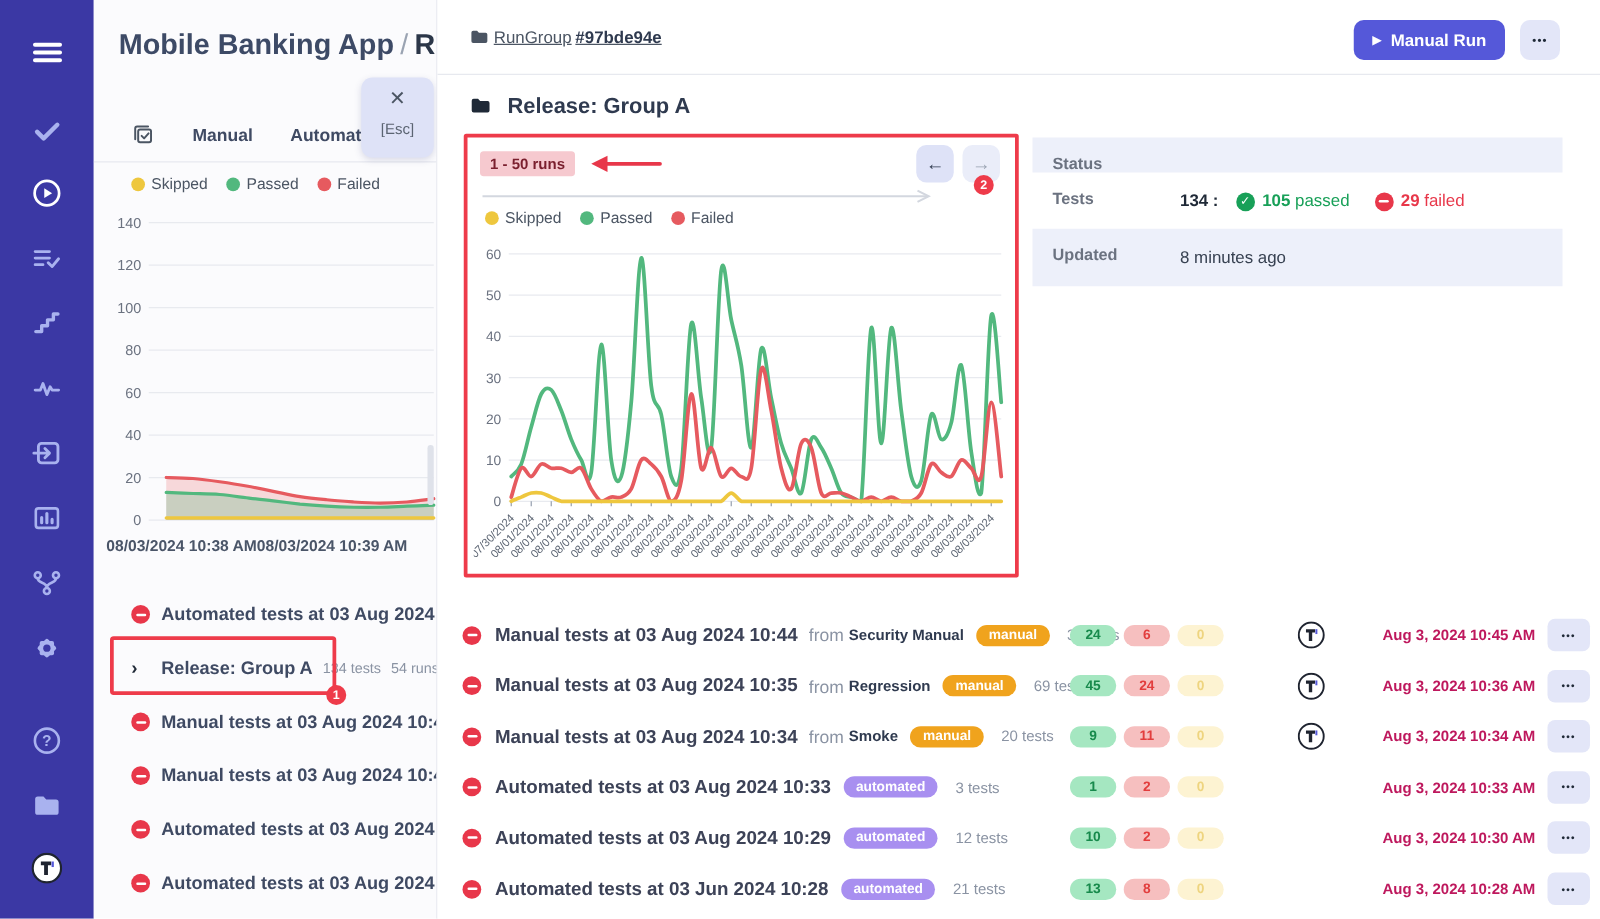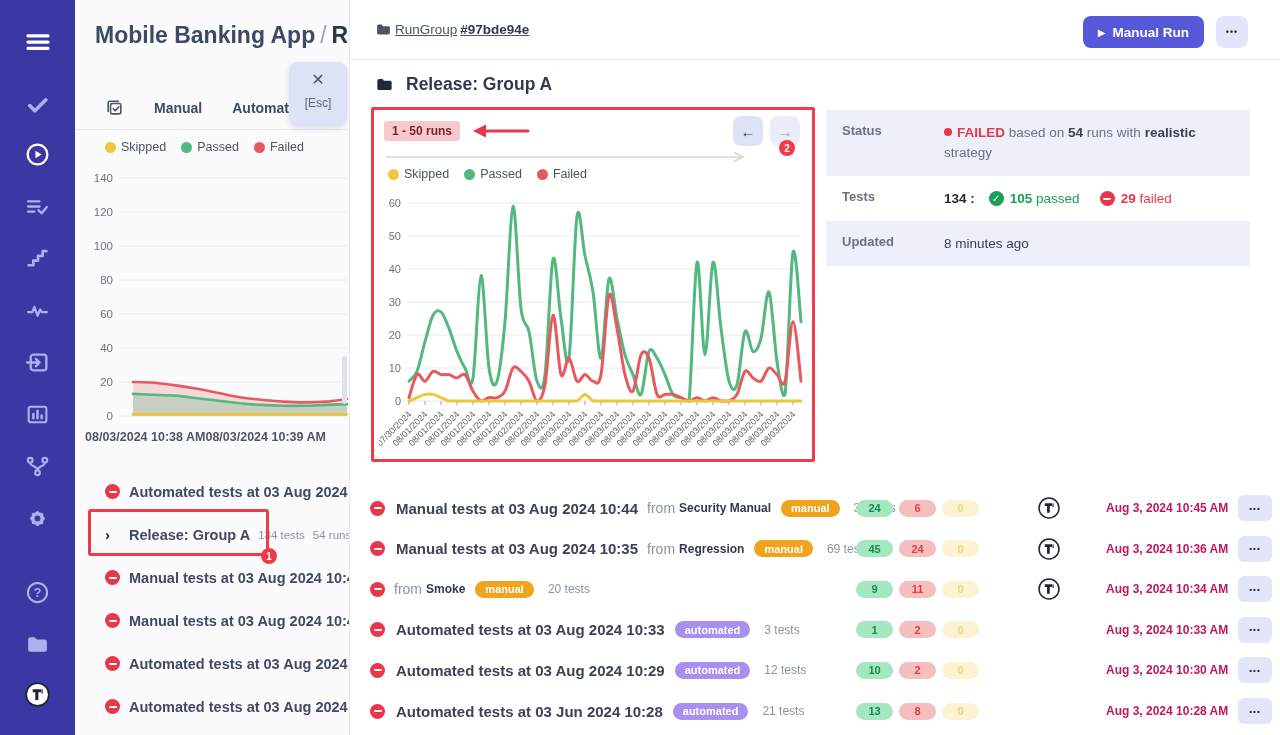--- a/index.html
+++ b/index.html
@@ -423,23 +423,20 @@
         <text x="417" y="226" text-anchor="end" font-size="9" fill="#5b6472" transform="rotate(-45 417 226)">08/03/2024</text>
         <path d="M30 192.2C31.3 190.5 35.3 188.9 38.0 182.3C40.7 175.7 43.3 161.9 46.0 152.6C48.7 143.3 51.3 131.2 54.0 126.2C56.7 121.3 59.3 120.7 62.0 122.9C64.7 125.1 67.3 132.8 70.0 139.4C72.7 146.0 75.3 155.9 78.0 162.5C80.7 169.1 83.3 174.6 86.0 179.0C88.7 183.4 91.3 204.3 94.0 188.9C96.7 173.5 99.3 88.3 102.0 86.6C104.7 85.0 107.3 161.4 110.0 179.0C112.7 196.6 115.3 199.9 118.0 192.2C120.7 184.5 123.3 162.0 126.0 132.8C128.7 103.7 131.3 19.5 134.0 17.3C136.7 15.1 139.3 98.7 142.0 119.6C144.7 140.5 147.3 130.6 150.0 142.7C152.7 154.8 155.3 185.0 158.0 192.2C160.7 199.3 163.3 205.9 166.0 185.6C168.7 165.3 171.3 79.4 174.0 70.1C176.7 60.7 179.3 113.0 182.0 129.5C184.7 146.0 187.3 186.2 190.0 169.1C192.7 152.0 195.3 44.2 198.0 27.2C200.7 10.1 203.3 54.2 206.0 66.8C208.7 79.5 211.3 86.0 214.0 103.1C216.7 120.1 219.3 171.3 222.0 169.1C224.7 166.9 227.3 96.5 230.0 89.9C232.7 83.3 235.3 116.8 238.0 129.5C240.7 142.2 243.3 156.5 246.0 165.8C248.7 175.2 251.3 179.0 254.0 185.6C256.7 192.2 259.3 209.3 262.0 205.4C264.7 201.6 267.3 168.6 270.0 162.5C272.7 156.4 275.3 165.3 278.0 169.1C280.7 172.9 283.3 179.5 286.0 185.6C288.7 191.7 291.3 201.6 294.0 205.4C296.7 209.3 299.3 207.6 302.0 208.7C304.7 209.8 307.3 212.0 310.0 212.0C312.7 189.4 315.3 81.1 318.0 73.4C320.7 65.7 323.3 165.8 326.0 165.8C328.7 165.8 331.3 77.8 334.0 73.4C336.7 69.0 339.3 119.6 342.0 139.4C344.7 159.2 347.3 182.8 350.0 192.2C352.7 201.5 355.3 203.8 358.0 195.5C360.7 187.3 363.3 148.2 366.0 142.7C368.7 137.2 371.3 161.4 374.0 162.5C376.7 163.6 379.3 159.2 382.0 149.3C384.7 139.4 387.3 99.3 390.0 103.1C392.7 106.9 395.3 155.3 398.0 172.4C400.7 189.5 403.3 212.0 406.0 205.4C408.7 187.3 411.3 75.6 414.0 63.5C416.7 51.4 420.7 121.3 422.0 132.8" fill="none" stroke="#52b87e" stroke-width="3" stroke-linejoin="round" stroke-linecap="round"></path>
         <path d="M30 208.7C31.3 204.8 35.3 188.3 38.0 185.6C40.7 182.8 43.3 192.8 46.0 192.2C48.7 191.6 51.3 183.4 54.0 182.3C56.7 181.2 59.3 185.1 62.0 185.6C64.7 186.1 67.3 185.0 70.0 185.6C72.7 186.2 75.3 188.9 78.0 188.9C80.7 188.9 83.3 183.4 86.0 185.6C88.7 187.8 91.3 197.7 94.0 202.1C96.7 206.5 99.3 210.9 102.0 212.0C104.7 212.0 107.3 209.3 110.0 208.7C112.7 208.1 115.3 209.8 118.0 208.7C120.7 207.6 123.3 207.0 126.0 202.1C128.7 197.2 131.3 182.3 134.0 179.0C136.7 175.7 139.3 180.1 142.0 182.3C144.7 184.5 147.3 187.3 150.0 192.2C152.7 197.1 155.3 211.4 158.0 212.0C160.7 212.0 163.3 209.8 166.0 195.5C168.7 181.2 171.3 127.9 174.0 126.2C176.7 124.5 179.3 178.4 182.0 185.6C184.7 192.8 187.3 168.0 190.0 169.1C192.7 170.2 195.3 189.4 198.0 192.2C200.7 194.9 203.3 185.6 206.0 185.6C208.7 185.6 211.3 192.2 214.0 192.2C216.7 192.2 219.3 199.9 222.0 185.6C224.7 171.3 227.3 114.1 230.0 106.4C232.7 98.7 235.3 126.2 238.0 139.4C240.7 152.6 243.3 175.2 246.0 185.6C248.7 196.0 251.3 205.4 254.0 202.1C256.7 198.8 259.3 171.3 262.0 165.8C264.7 160.3 267.3 162.5 270.0 169.1C272.7 175.7 275.3 199.3 278.0 205.4C280.7 211.5 283.3 205.4 286.0 205.4C288.7 205.4 291.3 204.9 294.0 205.4C296.7 205.9 299.3 207.6 302.0 208.7C304.7 209.8 307.3 212.0 310.0 212.0C312.7 212.0 315.3 208.7 318.0 208.7C320.7 208.7 323.3 212.0 326.0 212.0C328.7 212.0 331.3 208.7 334.0 208.7C336.7 208.7 339.3 211.4 342.0 212.0C344.7 212.0 347.3 212.0 350.0 212.0C352.7 210.9 355.3 210.3 358.0 205.4C360.7 200.5 363.3 185.1 366.0 182.3C368.7 179.6 371.3 187.3 374.0 188.9C376.7 190.6 379.3 193.8 382.0 192.2C384.7 190.5 387.3 180.1 390.0 179.0C392.7 177.9 395.3 183.4 398.0 185.6C400.7 187.8 403.3 201.0 406.0 192.2C408.7 183.4 411.3 132.8 414.0 132.8C416.7 132.8 420.7 182.3 422.0 192.2" fill="none" stroke="#e65a5f" stroke-width="3" stroke-linejoin="round" stroke-linecap="round"></path>
         <path d="M30 212C31.3 211.4 35.3 209.8 38.0 208.7C40.7 207.6 43.3 205.9 46.0 205.4C48.7 204.9 51.3 204.9 54.0 205.4C56.7 205.9 59.3 207.6 62.0 208.7C64.7 209.8 67.3 211.4 70.0 212.0C72.7 212.0 75.3 212.0 78.0 212.0C80.7 212.0 83.3 212.0 86.0 212.0C88.7 212.0 91.3 212.0 94.0 212.0C96.7 212.0 99.3 212.0 102.0 212.0C104.7 212.0 107.3 212.0 110.0 212.0C112.7 212.0 115.3 212.0 118.0 212.0C120.7 212.0 123.3 212.0 126.0 212.0C128.7 212.0 131.3 212.0 134.0 212.0C136.7 212.0 139.3 212.0 142.0 212.0C144.7 212.0 147.3 212.0 150.0 212.0C152.7 212.0 155.3 212.0 158.0 212.0C160.7 212.0 163.3 212.0 166.0 212.0C168.7 212.0 171.3 212.0 174.0 212.0C176.7 212.0 179.3 212.0 182.0 212.0C184.7 212.0 187.3 212.0 190.0 212.0C192.7 212.0 195.3 212.0 198.0 212.0C200.7 210.9 203.3 205.4 206.0 205.4C208.7 205.4 211.3 210.9 214.0 212.0C216.7 212.0 219.3 212.0 222.0 212.0C224.7 212.0 227.3 212.0 230.0 212.0C232.7 212.0 235.3 212.0 238.0 212.0C240.7 212.0 243.3 212.0 246.0 212.0C248.7 212.0 251.3 212.0 254.0 212.0C256.7 212.0 259.3 212.0 262.0 212.0C264.7 212.0 267.3 212.0 270.0 212.0C272.7 212.0 275.3 212.0 278.0 212.0C280.7 212.0 283.3 212.0 286.0 212.0C288.7 212.0 291.3 212.0 294.0 212.0C296.7 212.0 299.3 212.0 302.0 212.0C304.7 212.0 307.3 212.0 310.0 212.0C312.7 212.0 315.3 212.0 318.0 212.0C320.7 212.0 323.3 212.0 326.0 212.0C328.7 212.0 331.3 212.0 334.0 212.0C336.7 212.0 339.3 212.0 342.0 212.0C344.7 212.0 347.3 212.0 350.0 212.0C352.7 212.0 355.3 212.0 358.0 212.0C360.7 212.0 363.3 212.0 366.0 212.0C368.7 212.0 371.3 212.0 374.0 212.0C376.7 212.0 379.3 212.0 382.0 212.0C384.7 212.0 387.3 212.0 390.0 212.0C392.7 212.0 395.3 212.0 398.0 212.0C400.7 212.0 403.3 212.0 406.0 212.0C408.7 212.0 411.3 212.0 414.0 212.0C416.7 212.0 420.7 212.0 422.0 212.0" fill="none" stroke="#eec73e" stroke-width="3" stroke-linejoin="round" stroke-linecap="round"></path>
       </svg>
   </div>
 
   <div class="status-panel">
     <div class="st-row alt">
       <div class="st-label">Status</div>
-      <div class="st-val">
-        <span class="red-dot"></span><span class="failed-txt">FAILED</span><span> based on </span><b>54</b><span> runs with </span><b>realistic</b><span> strategy</span>
-      </div>
     </div>
     <div class="st-row">
       <div class="st-label">Tests</div>
       <div class="st-val tests-line">
         <span class="tests-total">134 :</span>
         <span class="ok-ico">✓</span>
         <span class="grn"><b>105</b> <span>passed</span></span>
         <span class="rd" style="display:flex;align-items:center;gap:6px;">
             <span class="ico-minus sm"></span>
             <span><b>29</b> <span>failed</span></span>
@@ -488,20 +485,21 @@
     <svg class="avatar" viewBox="0 0 26 26">
           <circle cx="13" cy="13" r="11.8" fill="#fff" stroke="#1f2430" stroke-width="1.8"></circle>
           <path d="M8 7.5h8.6v3.2h-2.7v8h-3.2v-8H8z" fill="#1f2430"></path>
           <rect x="16.9" y="7.5" width="1.9" height="4.6" fill="#5558d9"></rect>
         </svg>
     <span class="time">Aug 3, 2024 10:36 AM</span>
     <button class="row-more">•••</button>
   </div>
       <div class="run-row" style="top: 570.2px;">
     <span class="ico-minus"></span>
+    <span class="ttl">Manual tests at 03 Aug 2024 10:34</span>
     <span class="from">from</span>
     <span class="suite">Smoke</span>
     <span class="badge manual">manual</span>
     <span class="tests-n">20 tests</span>
     <span class="chips">
       <span class="chip p">9</span>
       <span class="chip f">11</span>
       <span class="chip s">0</span>
     </span>
     <svg class="avatar" viewBox="0 0 26 26">

